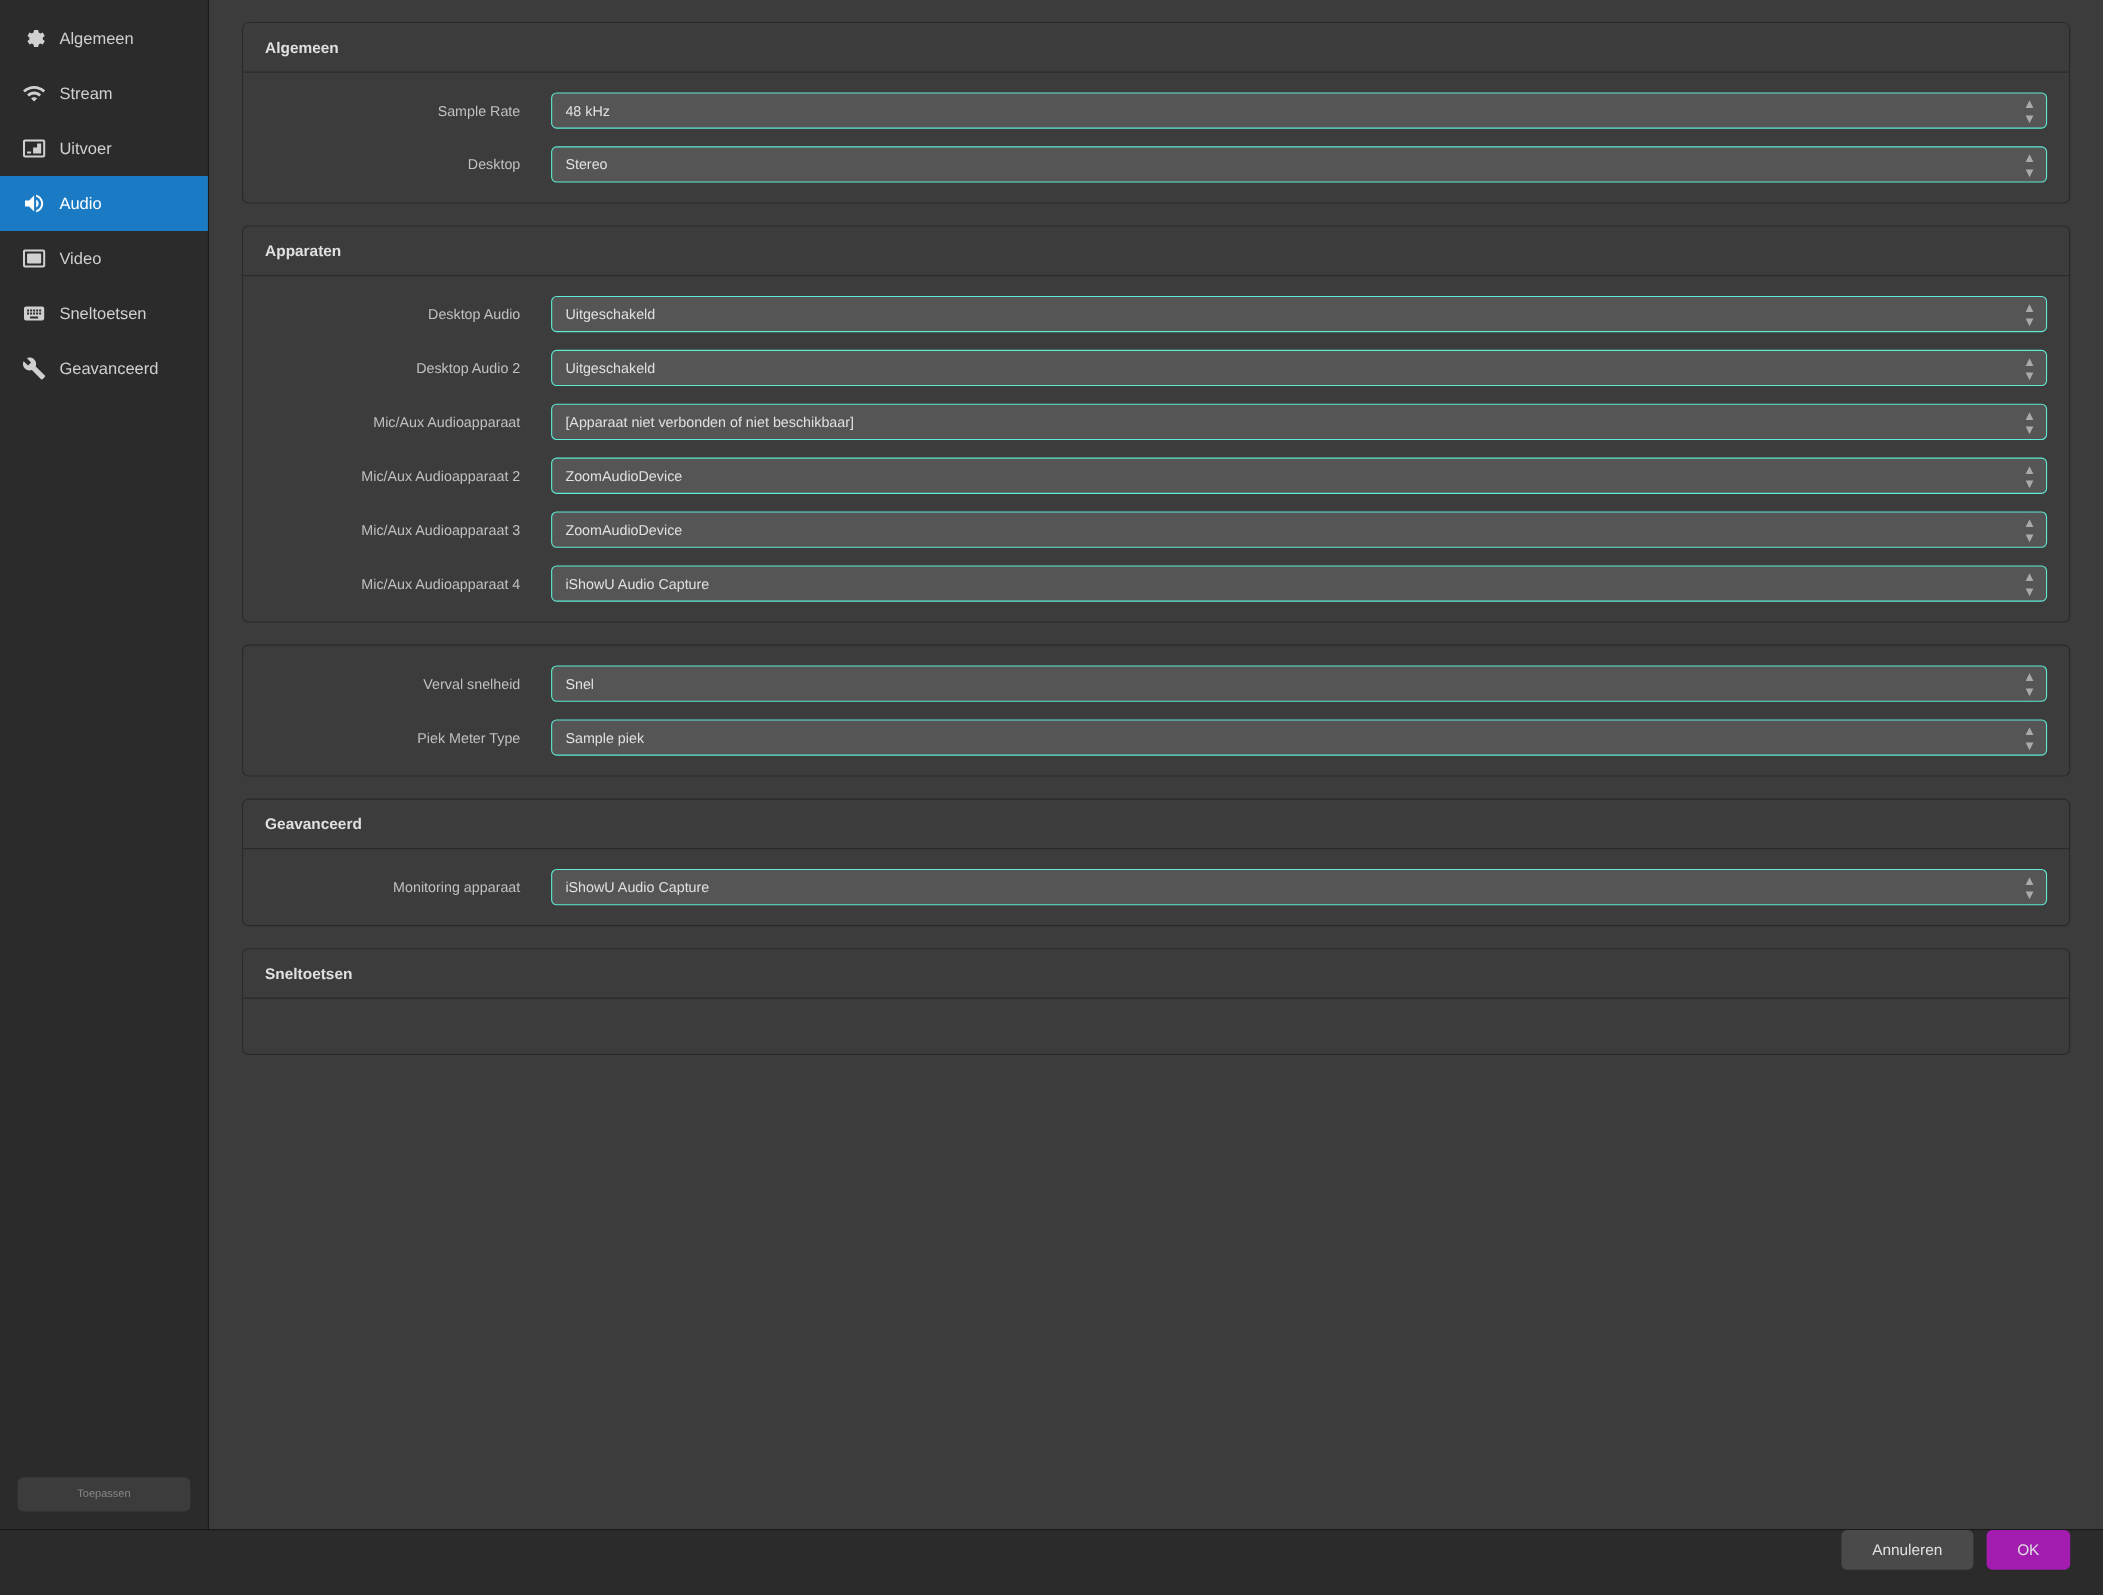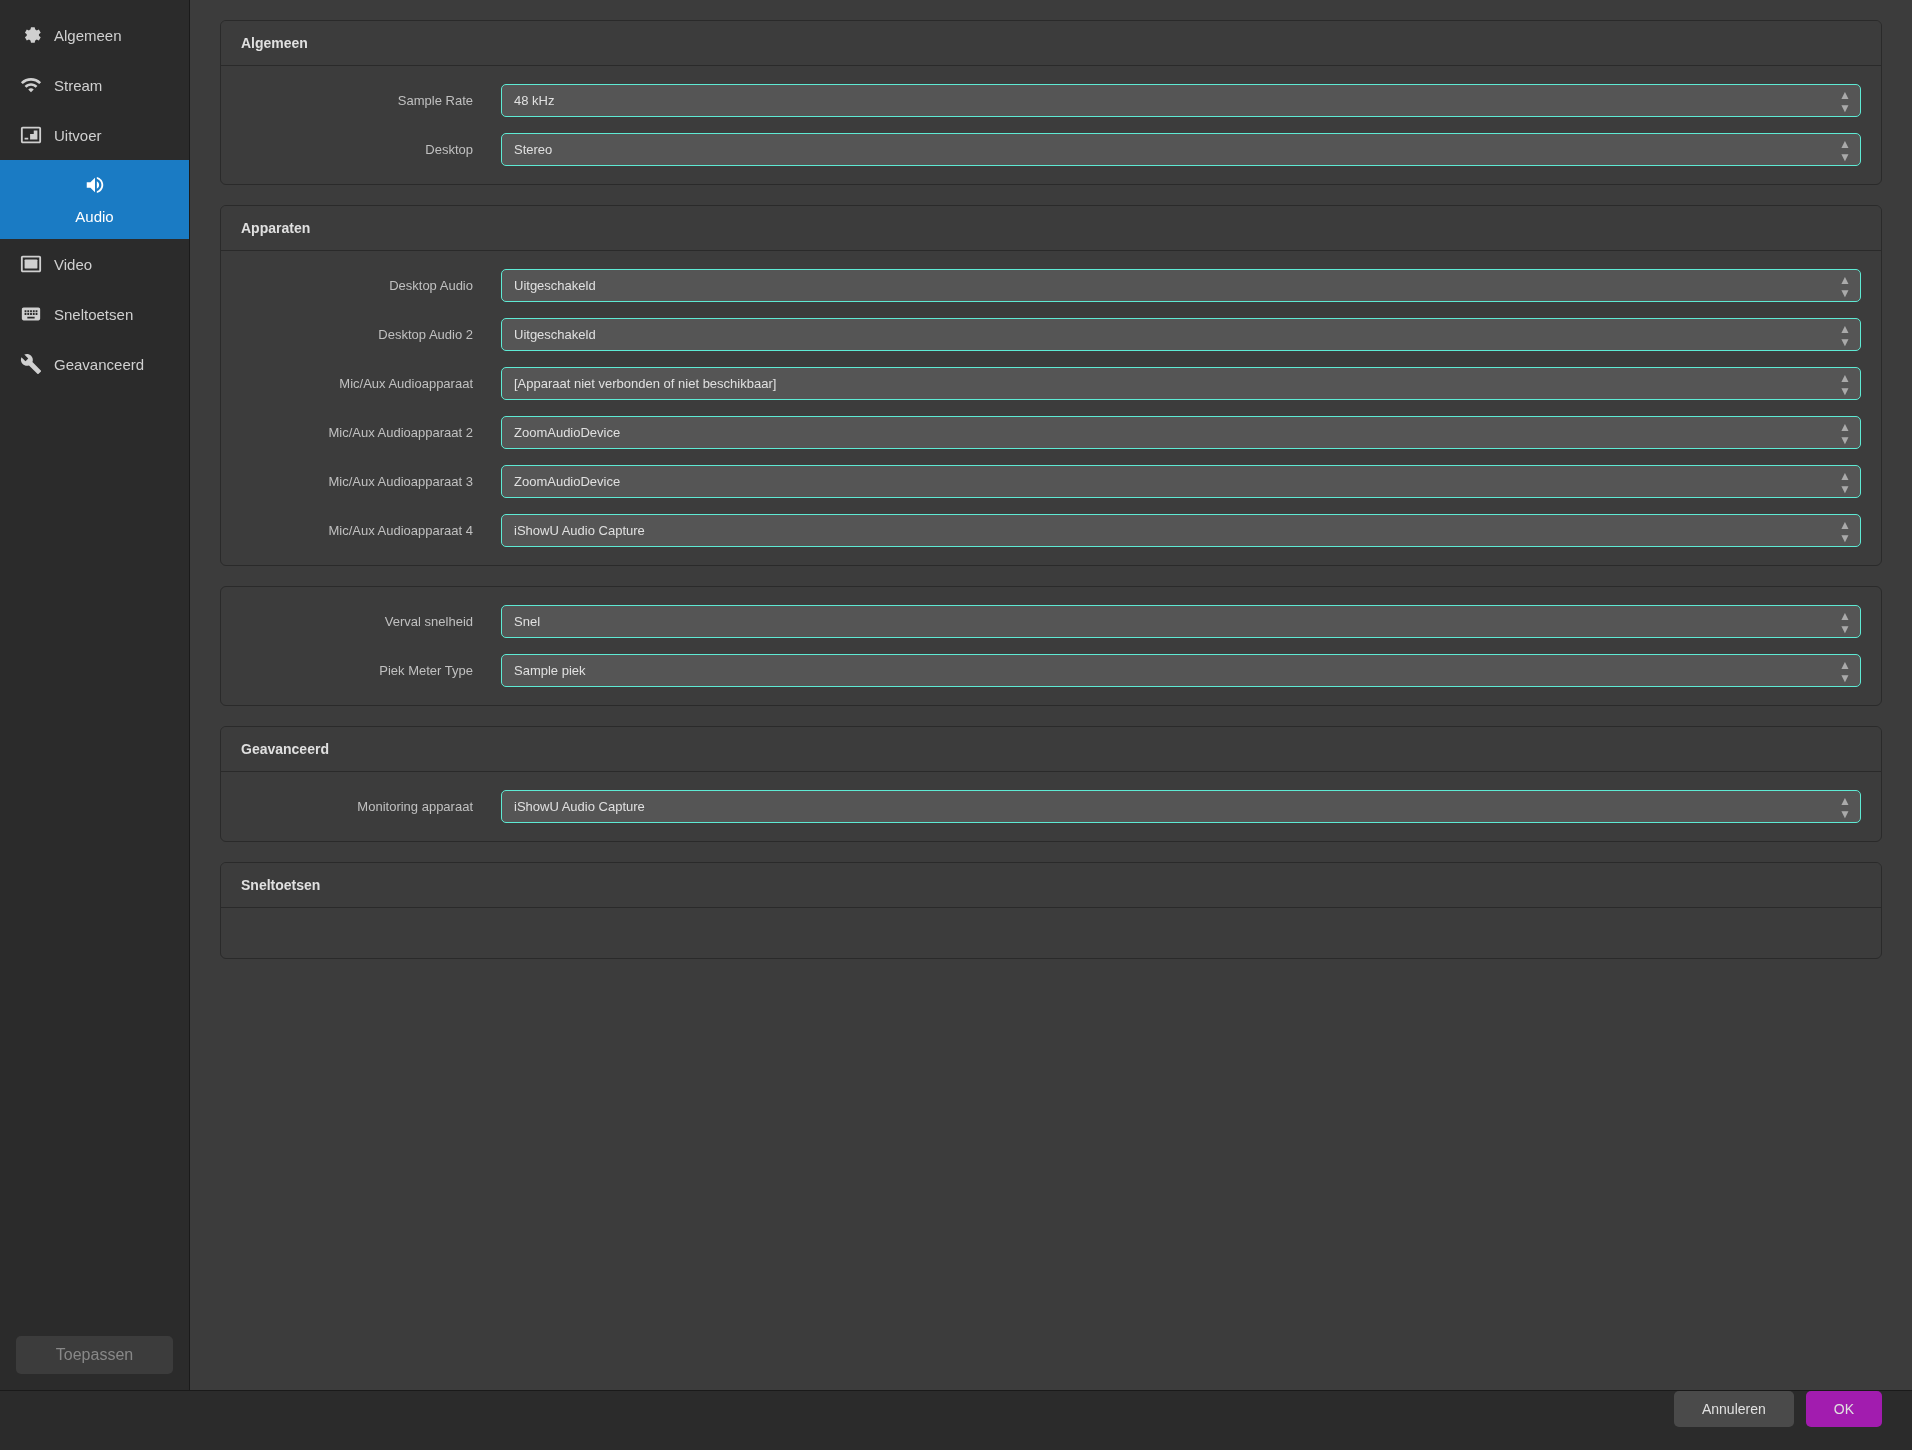--- a/index.html
+++ b/index.html
@@ -37,21 +37,20 @@
       padding: 14px 20px;
       cursor: pointer;
       color: #d0d0d0;
       font-size: 15px;
       gap: 12px;
     }
 
     .sidebar-item.active {
       background: #1a7bc4;
       color: #ffffff;
-      flex-direction: column;
     }
 
     .sidebar-icon {
       width: 22px;
       height: 22px;
       display: flex;
       align-items: center;
       justify-content: center;
       font-size: 18px;
       flex-shrink: 0;
@@ -65,21 +64,21 @@
       padding: 16px;
     }
 
     .btn-toepassen {
       width: 100%;
       padding: 10px;
       background: #3c3c3c;
       border: none;
       border-radius: 5px;
       color: #888;
-      font-size: 16px;
+      font-size: 10px;
       cursor: pointer;
     }
 
     
     .main-content {
       flex: 1;
       background: #3c3c3c;
       overflow-y: auto;
       padding: 20px 30px;
     }

